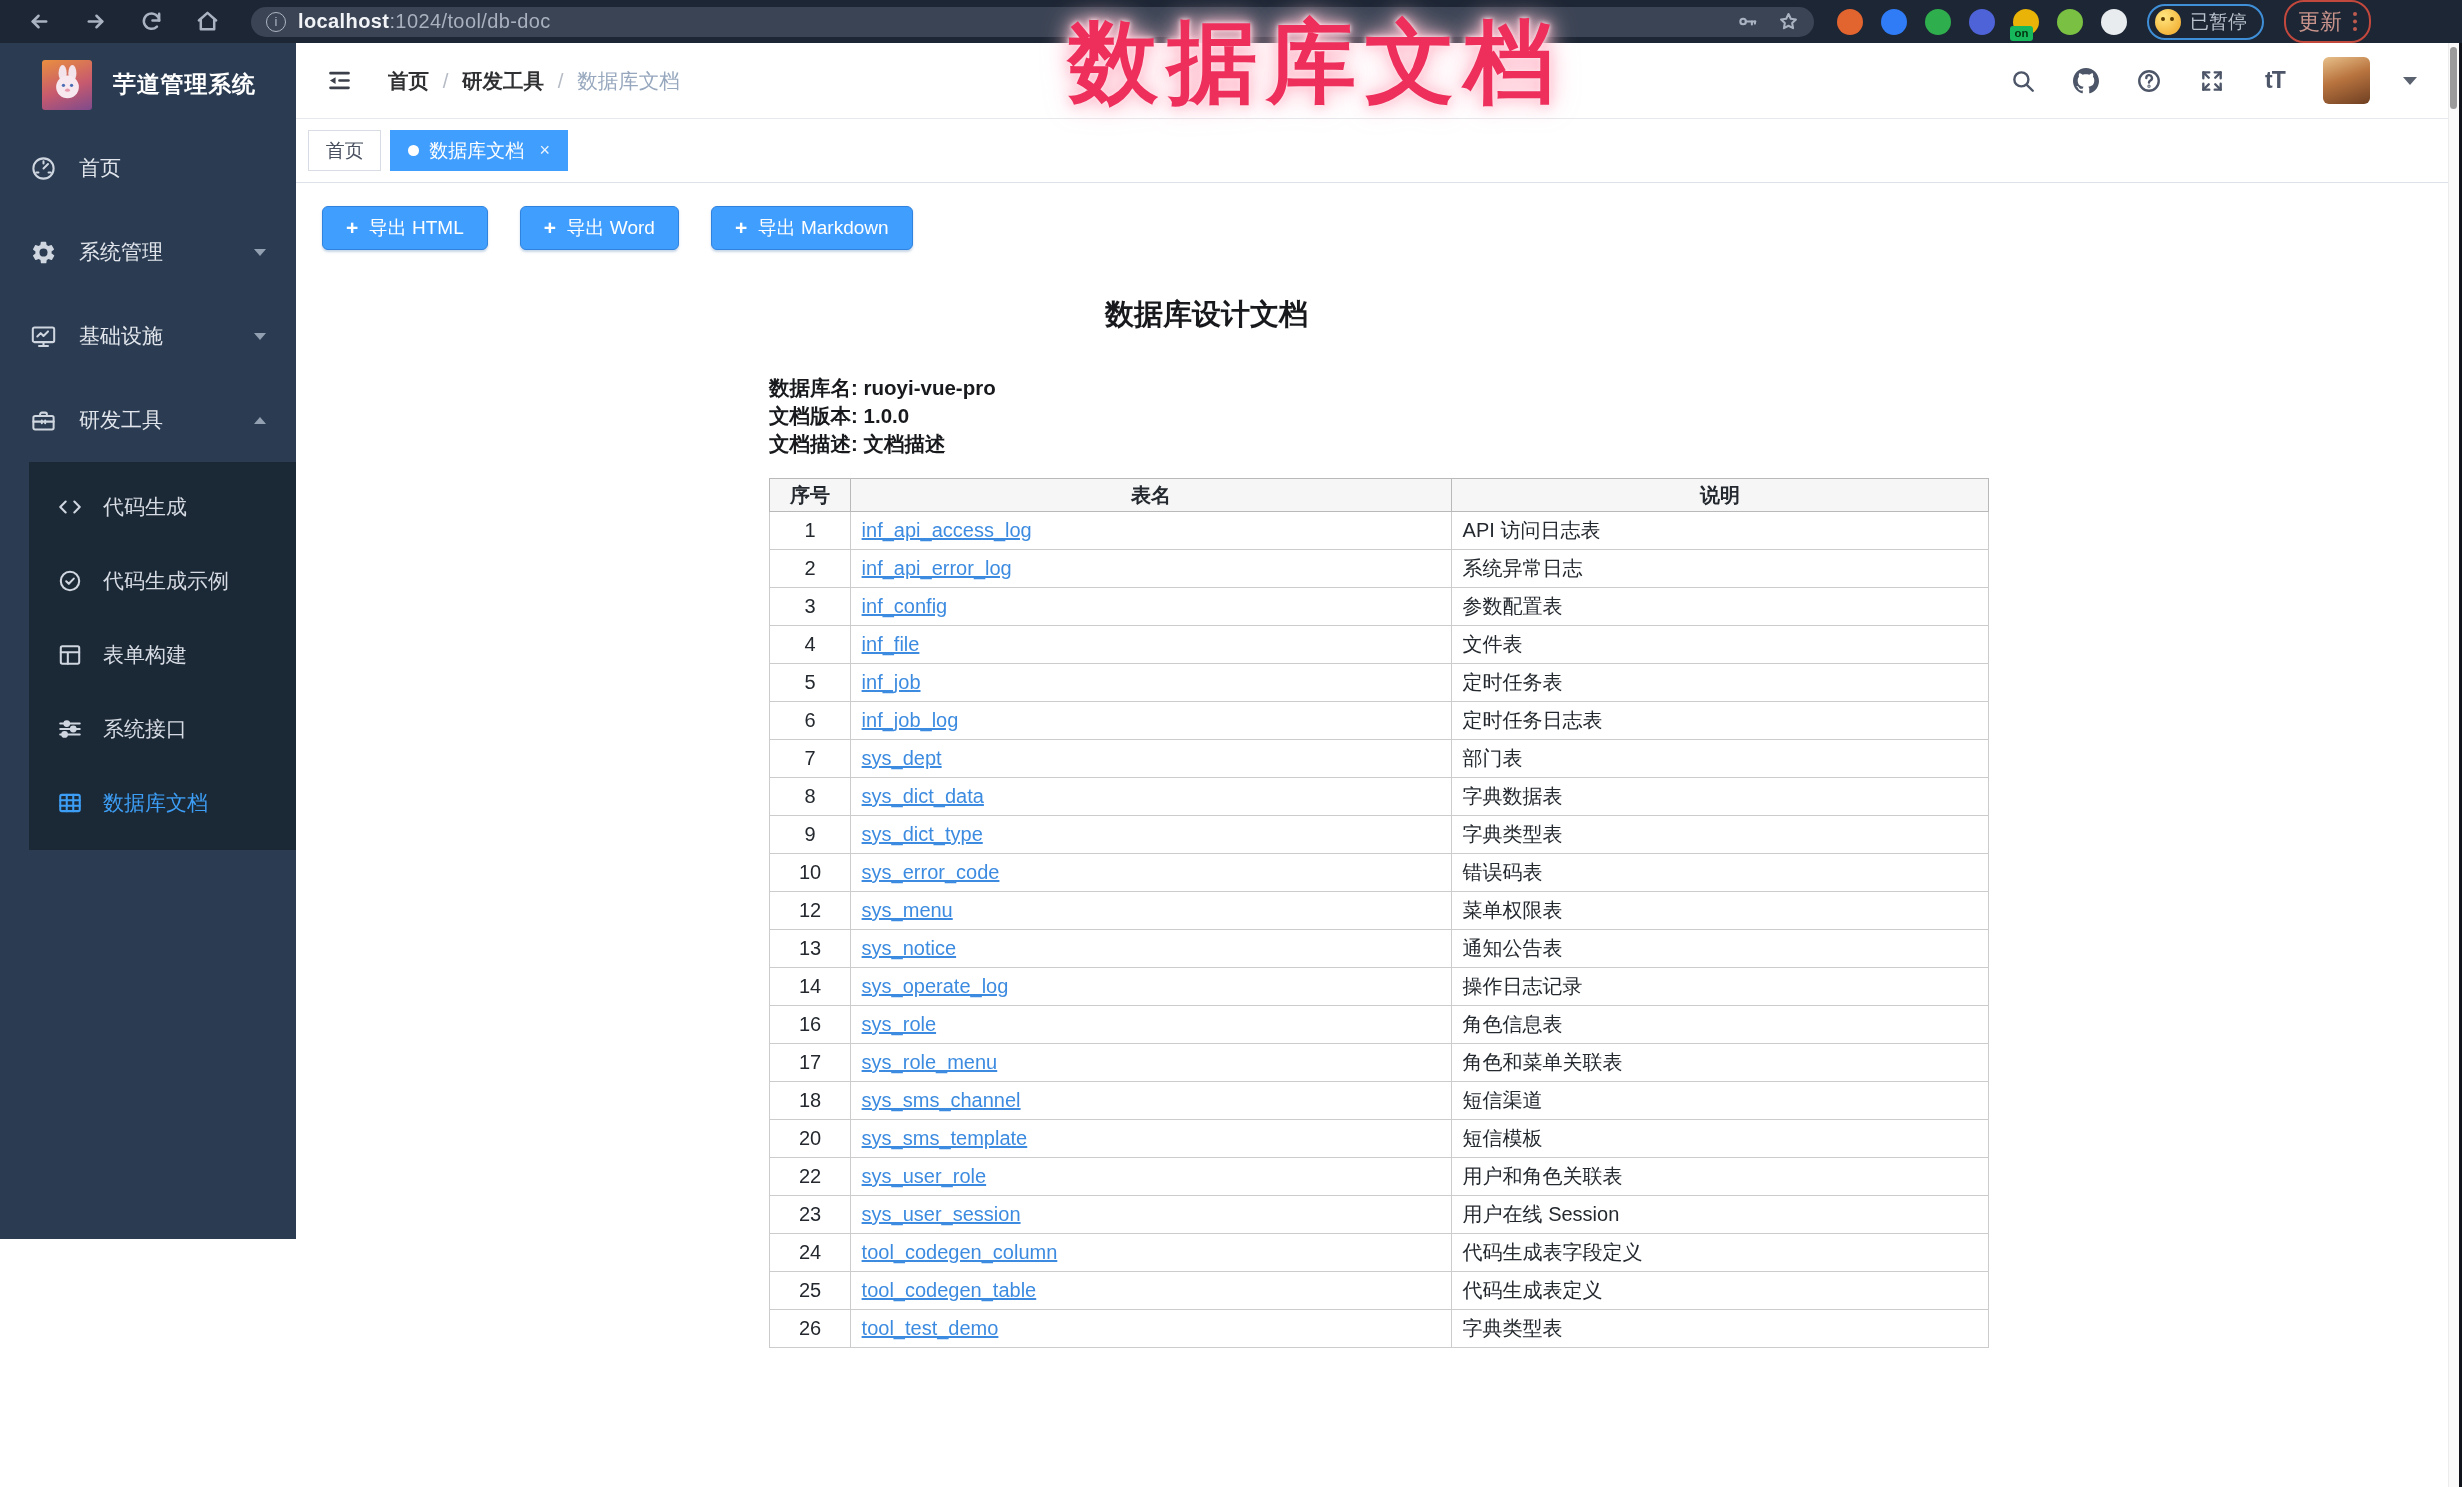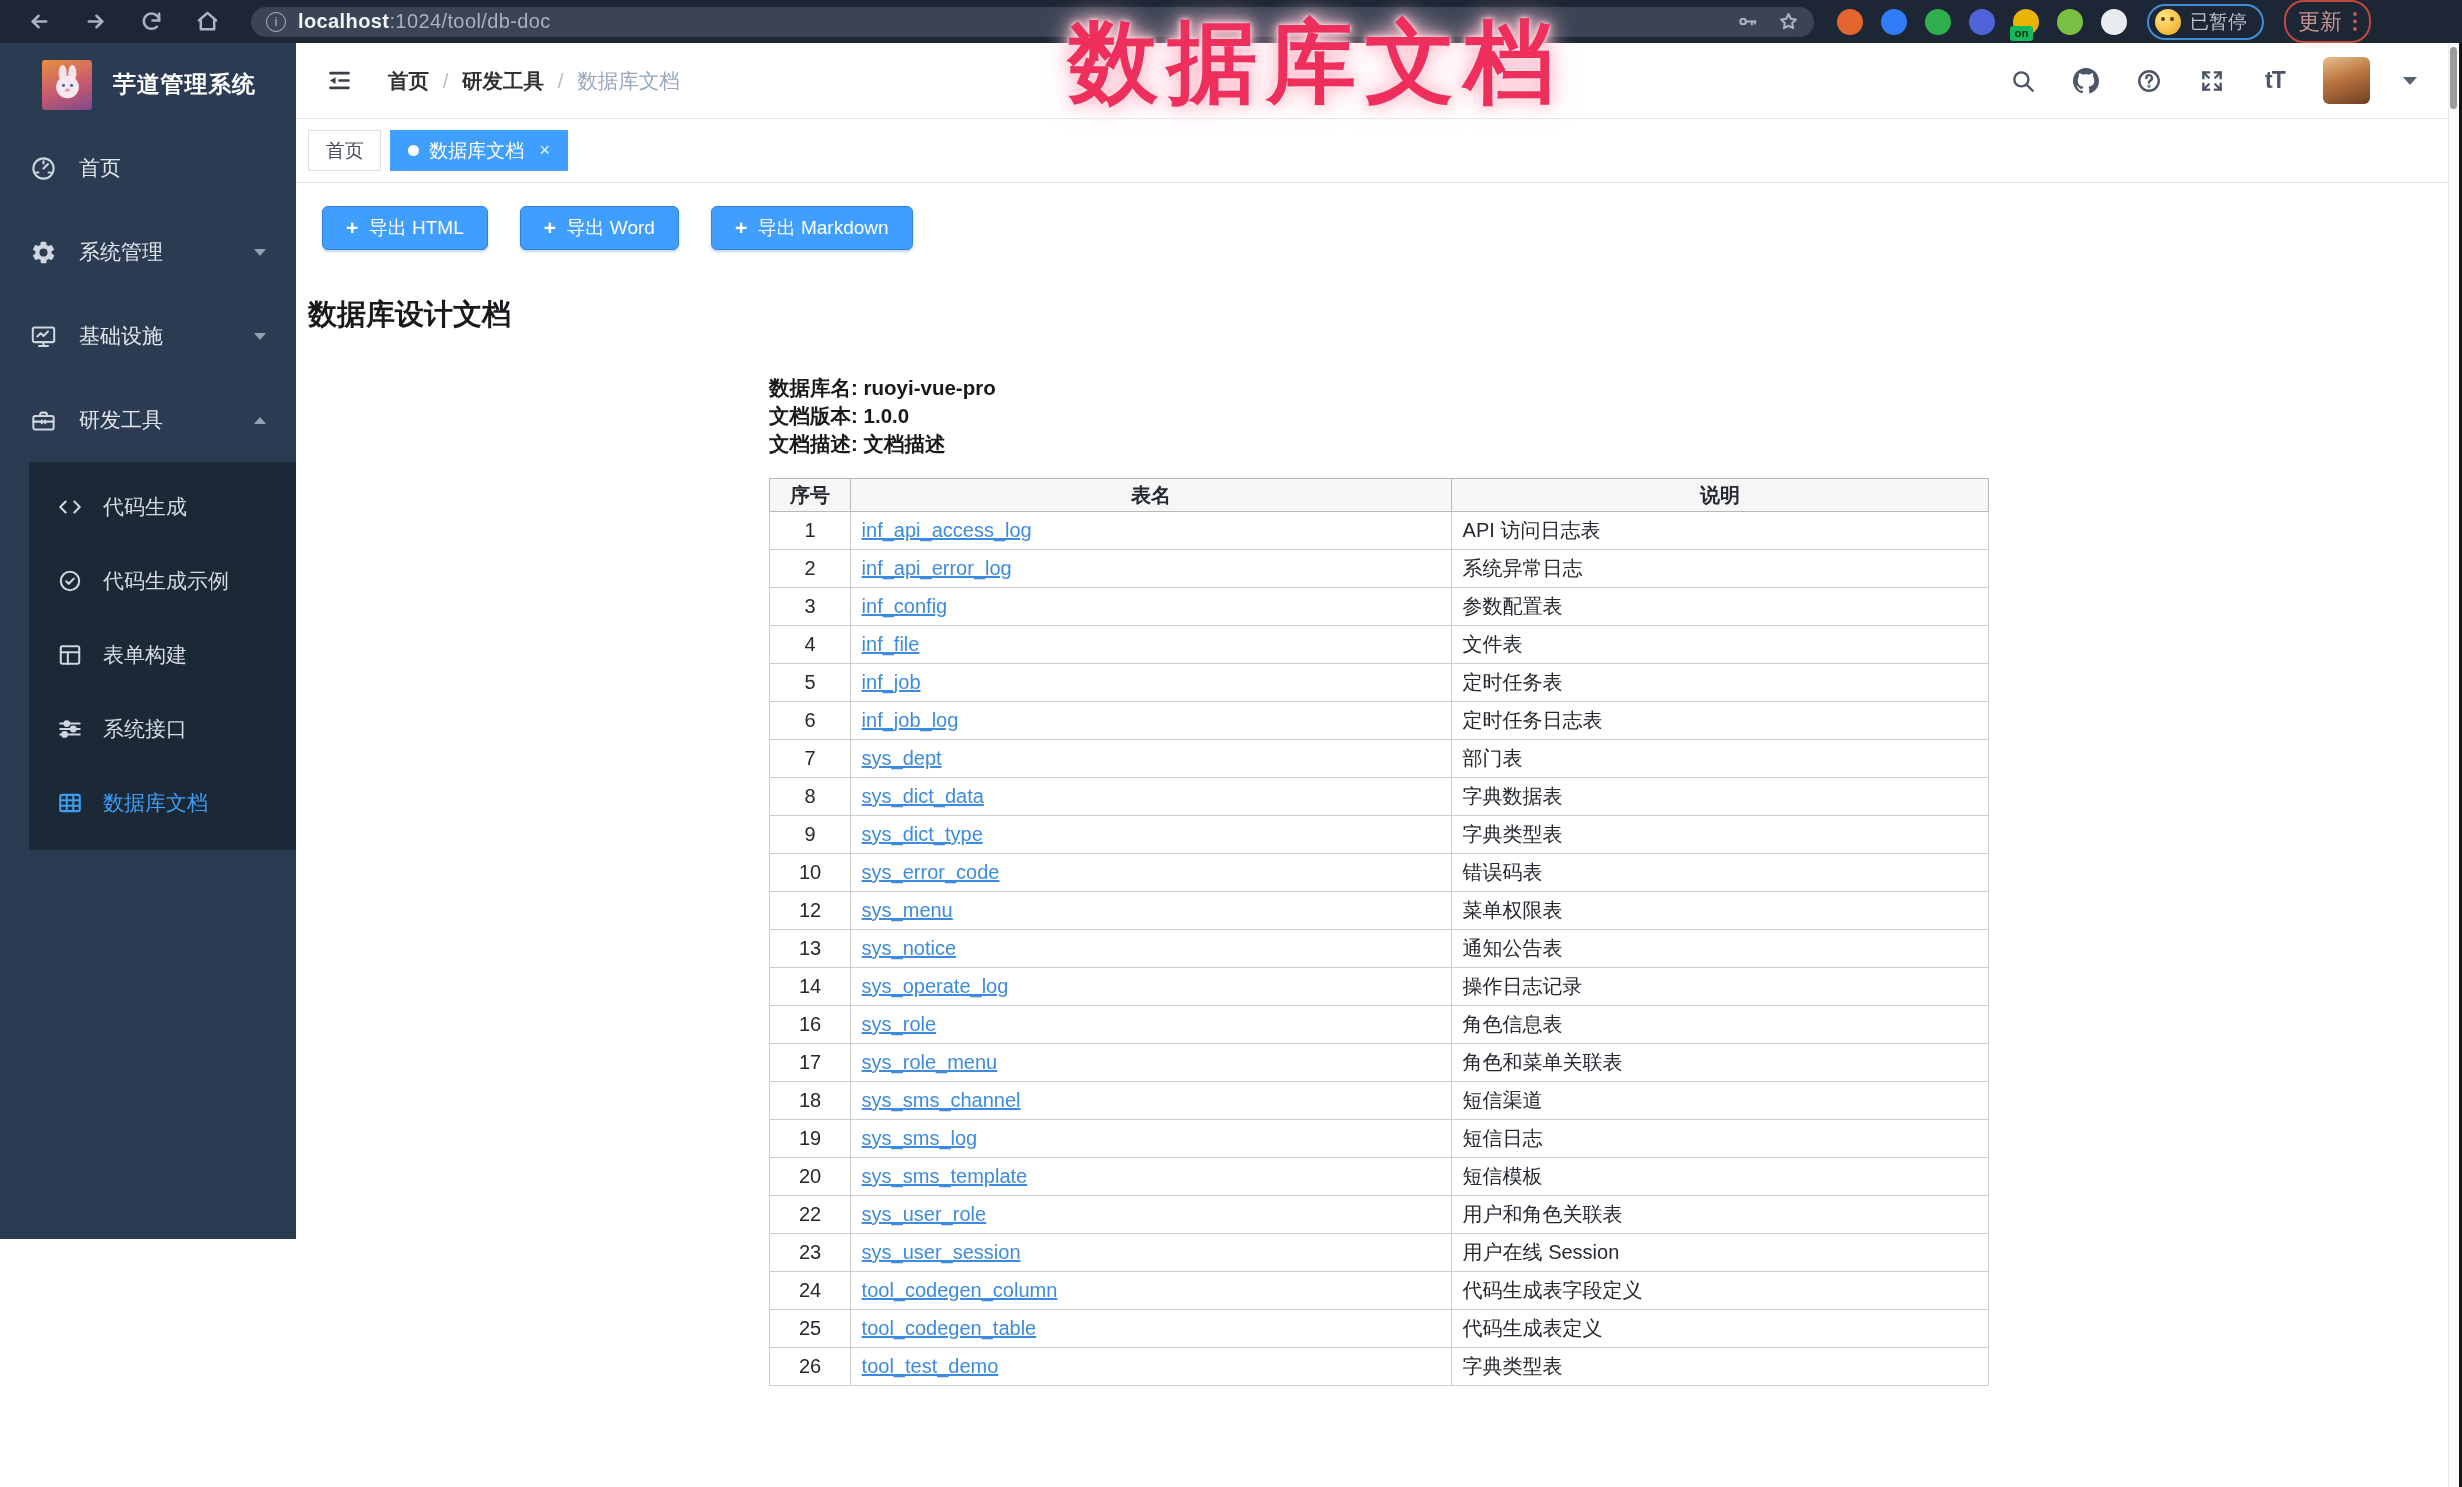--- a/index.html
+++ b/index.html
@@ -71,21 +71,21 @@
   .tag{height:41px;display:flex;align-items:center;padding:0 16.7px;border:0.8px solid #d8dce5;background:#fff;color:#495060;font-size:19px;cursor:pointer;}
   .tag.active{background:#409eff;border-color:#409eff;color:#fff;gap:10.6px;}
   .tag .dot{width:10.6px;height:10.6px;border-radius:50%;background:#fff;}
   .tag .close-x{font-size:18px;margin-left:4.6px;color:#eaf4ff;}
 
   
   .content{position:absolute;left:0;top:140px;width:2167px;height:1305px;background:#fff;}
   .btn-row{position:absolute;left:26px;top:23px;display:flex;gap:32px;}
   .btn{display:flex;align-items:center;gap:9px;height:44px;padding:0 23px;background:#409eff;border:0.8px solid #2f83df;border-radius:6px;color:#fff;font-size:19px;cursor:pointer;box-shadow:0 1.5px 2.3px rgba(30,90,160,.25);}
   .btn .plus{font-size:21px;font-weight:bold;margin-right:1.5px;}
-  .doc-title{position:absolute;left:12px;top:112px;width:1813px;text-align:left;font-size:29px;font-weight:bold;color:#17191c;}
+  .doc-title{position:absolute;left:4px;top:112px;width:1813px;text-align:center;font-size:29px;font-weight:bold;color:#17191c;}
   .doc-meta{position:absolute;left:473px;top:191px;font-size:20.5px;color:#17191c;line-height:28px;}
   .doc-meta .m-line{margin-bottom:0;}
   .doc-meta b{font-weight:bold;}
   .doc-table{position:absolute;left:473px;top:295px;width:1219px;border-collapse:collapse;table-layout:fixed;font-size:20px;color:#24292f;}
   .doc-table th{background:#f6f6f6;border:1.5px solid #b9b9b9;font-weight:bold;height:33px;text-align:center;padding:0 10.6px;}
   .doc-table td{border:1.5px solid #cccccc;height:38px;padding:0 10.6px;background:#fff;}
   .c-idx{text-align:center;width:81px;}
   .c-name{width:601px;}
   .c-desc{width:537px;}
   .doc-table a{color:#3c8be0;text-decoration:underline;cursor:pointer;}
@@ -452,25 +452,20 @@
               <td class="c-idx">17</td>
               <td class="c-name"><a>sys_role_menu</a></td>
               <td class="c-desc">角色和菜单关联表</td>
             </tr>
             <tr>
               <td class="c-idx">18</td>
               <td class="c-name"><a>sys_sms_channel</a></td>
               <td class="c-desc">短信渠道</td>
             </tr>
             <tr>
-              <td class="c-idx">19</td>
-              <td class="c-name"><a>sys_sms_log</a></td>
-              <td class="c-desc">短信日志</td>
-            </tr>
-            <tr>
               <td class="c-idx">20</td>
               <td class="c-name"><a>sys_sms_template</a></td>
               <td class="c-desc">短信模板</td>
             </tr>
             <tr>
               <td class="c-idx">22</td>
               <td class="c-name"><a>sys_user_role</a></td>
               <td class="c-desc">用户和角色关联表</td>
             </tr>
             <tr>

